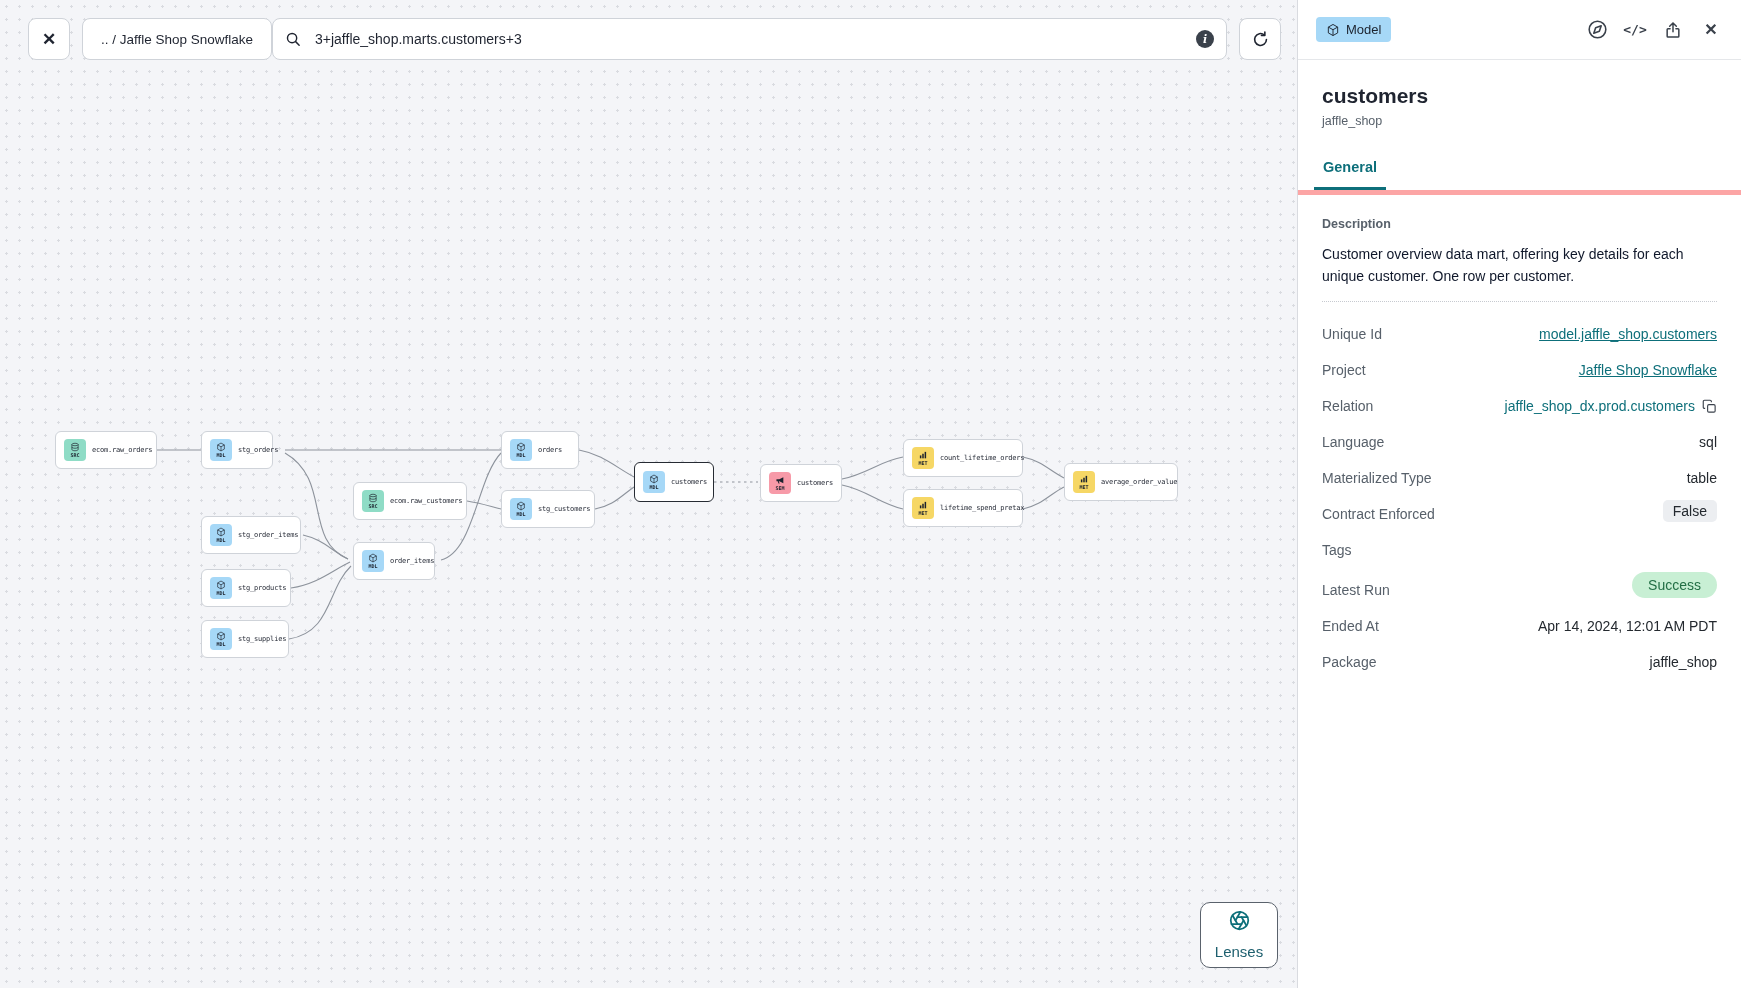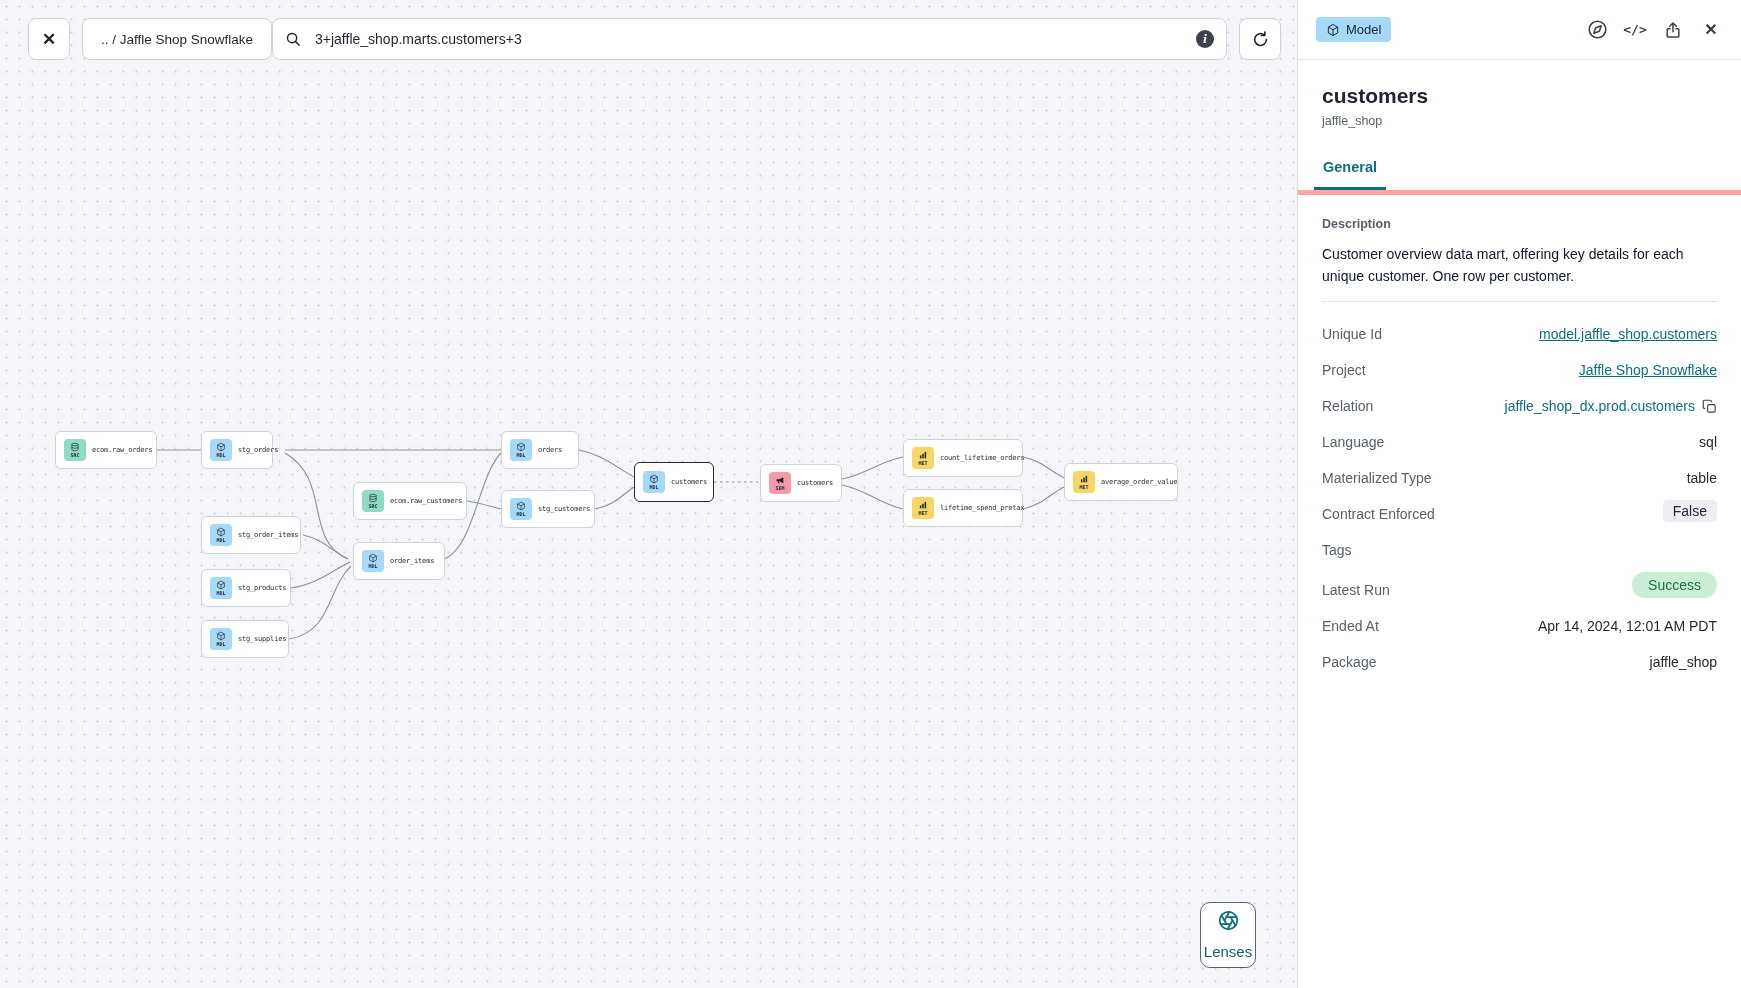--- a/index.html
+++ b/index.html
@@ -30,21 +30,21 @@
     display:flex; align-items:center; gap:6px; padding:7px 8px; cursor:pointer; }
   .node.sel { border:1.7px solid #262b33; height:40px; }
   .nlabel { font-family:"DejaVu Sans Mono",monospace; font-size:7px; color:#1f2430; white-space:nowrap; letter-spacing:-.2px; }
   .tile { width:22px; height:22px; border-radius:4px; display:flex; flex-direction:column;
     align-items:center; justify-content:center; gap:1px; flex:none; }
   .tile i { font-style:normal; font-family:"DejaVu Sans Mono",monospace; font-size:5px; font-weight:700; color:#1c232e; line-height:1; }
   .tile svg { display:block; }
   .t-src { background:#8fdcc6; } .t-mdl { background:#a6d8f7; } .t-sem { background:#f79aa8; } .t-met { background:#f6d765; }
 
   
-  .lenses { position:absolute; left:1200px; top:902px; width:56px; height:66px; background:#fff;
+  .lenses { position:absolute; left:1200px; top:902px; width:78px; height:66px; background:#fff;
     border:1.5px solid #5a626c; border-radius:10px; display:flex; flex-direction:column; align-items:center;
     justify-content:center; gap:12px; cursor:pointer; }
   .lenses span { font-size:15px; color:#1d5f6e; }
 
   
   .panel { position:absolute; right:0; top:0; width:444px; height:988px; background:#fff; border-left:1px solid #d9dbe0; }
   .phead { height:60px; border-bottom:1px solid #e5e7ea; display:flex; align-items:center; padding:0 18px; }
   .badge { background:#a6d8f7; border-radius:4px; padding:5px 10px; display:flex; align-items:center; gap:6px;
     font-family:Liberation Sans, sans-serif; font-size:13px; color:#1c232e;text-align:center; }
   .hicons { margin-left:auto; display:flex; align-items:center; gap:14px; }
@@ -192,21 +192,21 @@
   </div>
   <div class="node" style="left:353px;top:482px;width:114px">
     <span class="tile t-src">
         <svg width="10" height="10" viewBox="0 0 24 24">
           <use href="#i-db"></use>
         </svg>
         <i>SRC</i>
       </span>
     <span class="nlabel">ecom.raw_customers</span>
   </div>
-  <div class="node" style="left:353px;top:542px;width:92px">
+  <div class="node" style="left:353px;top:542px;width:82px">
     <span class="tile t-mdl">
         <svg width="10" height="10" viewBox="0 0 24 24">
           <use href="#i-cube"></use>
         </svg>
         <i>MDL</i>
       </span>
     <span class="nlabel">order_items</span>
   </div>
   <div class="node" style="left:501px;top:431px;width:78px">
     <span class="tile t-mdl">

